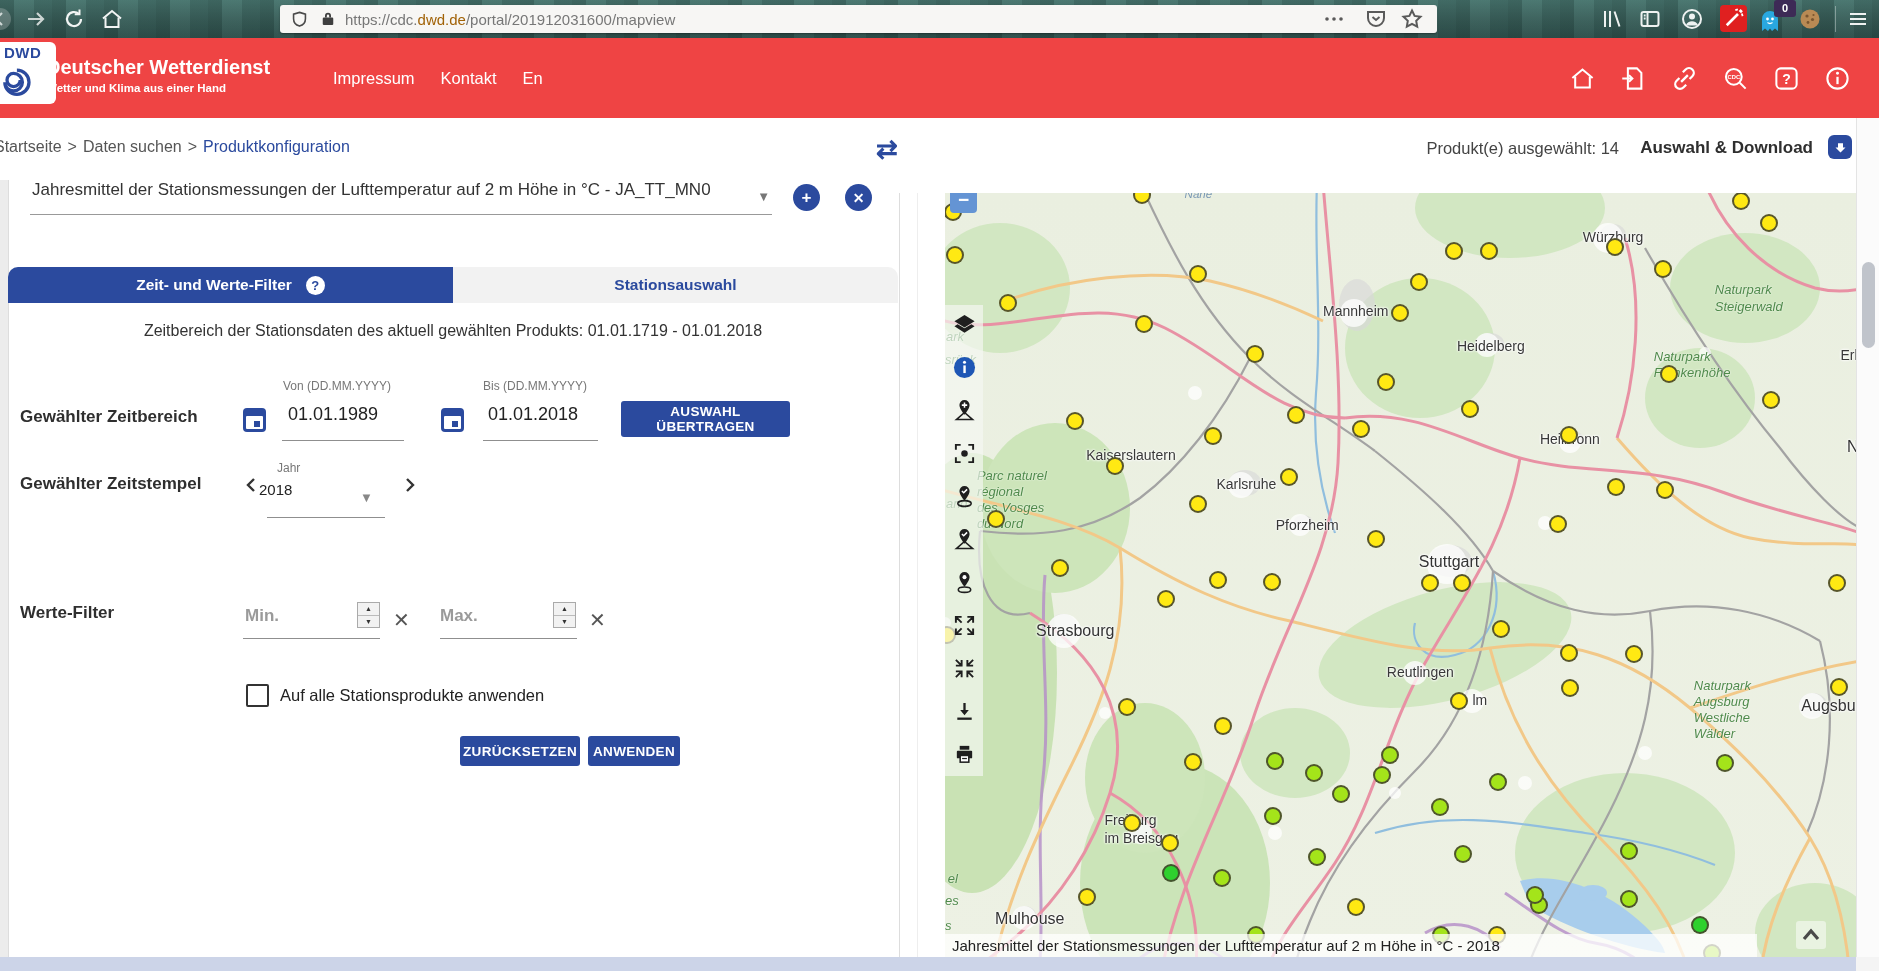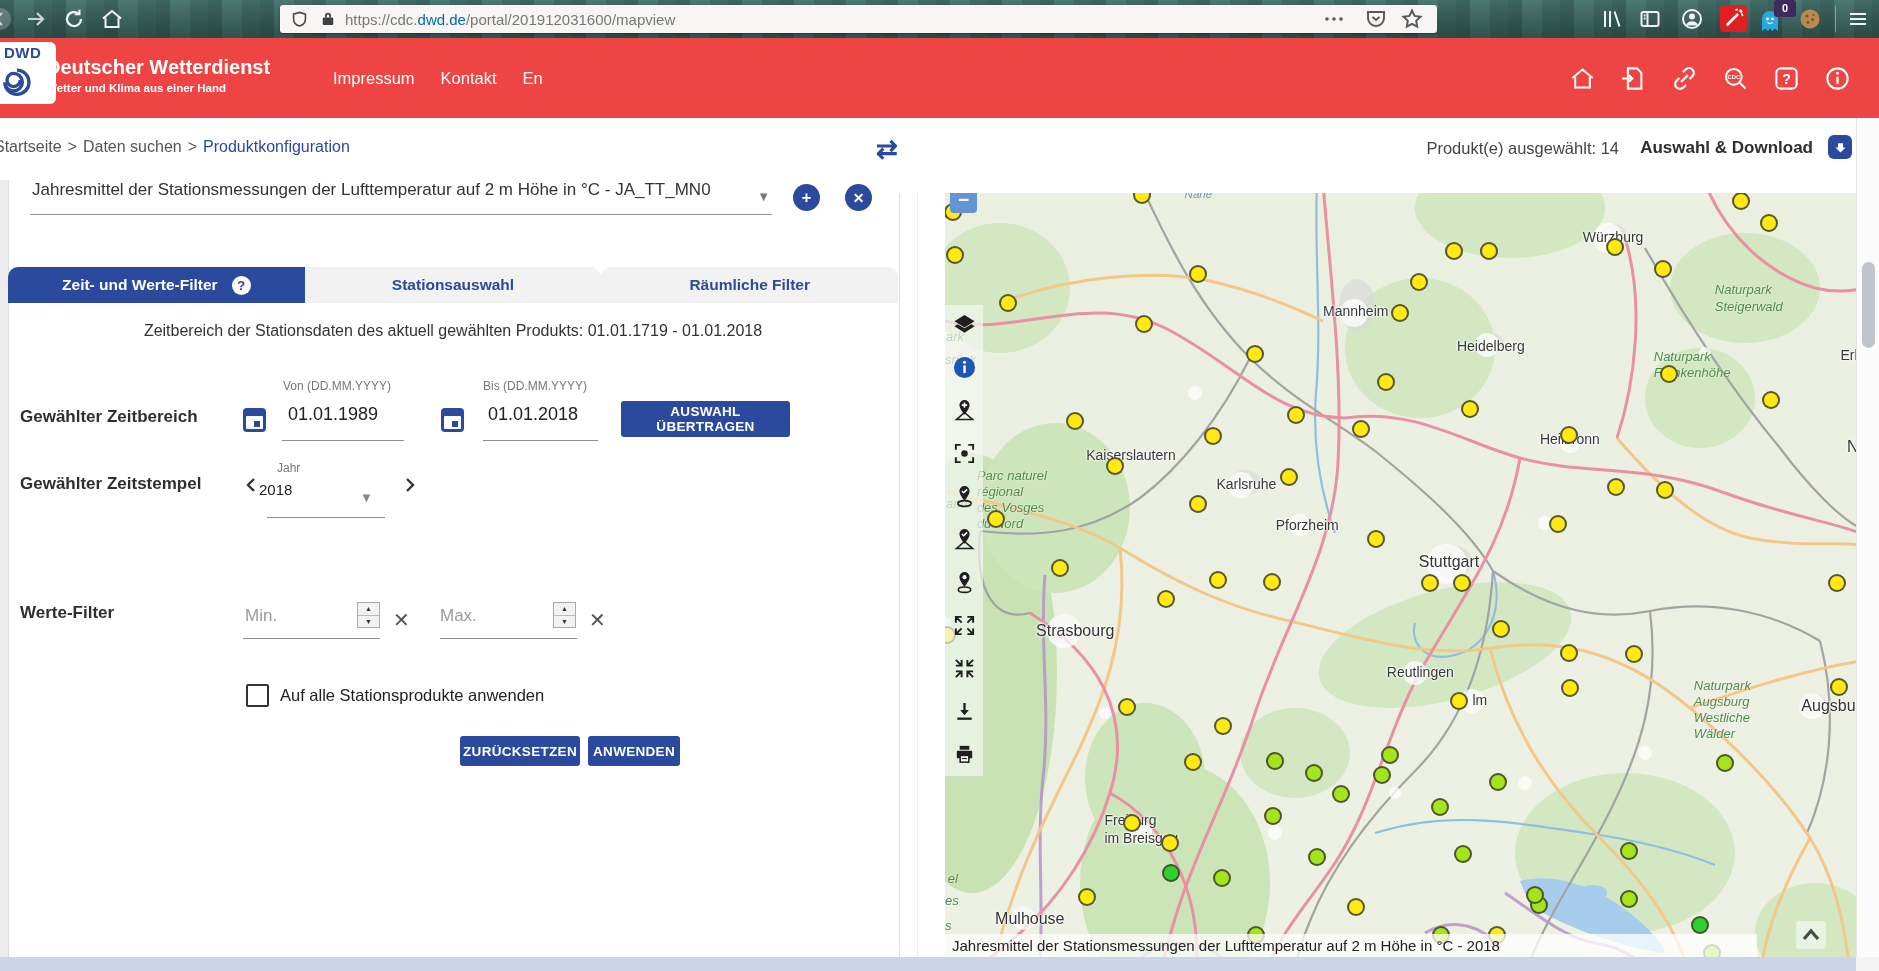--- a/index.html
+++ b/index.html
@@ -9,21 +9,21 @@
 
   
   #browser-bar{position:absolute;left:0;top:0;width:100%;height:38px;
     background:linear-gradient(180deg,#4d7a74 0%,#3c605c 55%,#2f4f4c 100%);}
   #browser-bar .trees{position:absolute;inset:0;opacity:.5;
     background:repeating-linear-gradient(90deg,rgba(20,45,40,.55) 0 14px,rgba(70,110,100,.25) 14px 34px,rgba(30,60,55,.5) 34px 52px);}
   .bicon{position:absolute;top:7px;width:24px;height:24px;display:flex;align-items:center;justify-content:center;}
   #url-bar{position:absolute;left:280px;top:5px;width:1157px;height:28px;background:#f7f6f4;border-radius:3px;
     display:flex;align-items:center;box-shadow:0 1px 2px rgba(0,0,0,.35);}
   #url-text{font-size:15px;color:#777;margin-left:8px;white-space:nowrap;}
-  #url-text .dom{color:#0369a1;}
+  #url-text .dom{color:#a16207;}
   #badge0{position:absolute;left:1774px;top:0;min-width:16px;height:17px;background:#3d2a56;color:#fff;
     font-size:11px;font-weight:bold;text-align:center;line-height:17px;border-radius:3px;padding:0 3px;z-index:3;}
 
   
   #dwd-header{position:absolute;left:0;top:38px;width:100%;height:80px;background:#ef4444;}
   #dwd-logo{position:absolute;left:-8px;top:4px;width:64px;height:62px;background:#fff;border-radius:6px;
     overflow:hidden;}
   #dwd-logo .lg-text{position:absolute;left:12px;top:2px;color:#2b4a9e;font-weight:bold;font-size:15px;letter-spacing:.5px;}
   #dwd-title{position:absolute;left:46px;top:18px;color:#fff;font-weight:bold;font-size:20px;}
   #dwd-subtitle{position:absolute;left:46px;top:44px;color:#fff;font-weight:bold;font-size:11.5px;}
@@ -80,21 +80,21 @@
     letter-spacing:.3px;border:none;border-radius:3px;display:flex;align-items:center;justify-content:center;
     font-family:"Liberation Sans",sans-serif;cursor:pointer;}
   .chev{position:absolute;width:16px;height:16px;}
   .chev svg{width:100%;height:100%;}
   .caret{position:absolute;color:#888;font-size:13px;}
   .spinner{position:absolute;width:21px;height:24px;border:1px solid #aaa;background:#f2f2f2;
     display:flex;flex-direction:column;}
   .spinner span{flex:1;font-size:7px;line-height:11px;text-align:center;color:#333;border-bottom:1px solid #bbb;}
   .spinner span:last-child{border-bottom:none;}
   .xclear{position:absolute;font-size:20px;color:#555;}
-  .placeholder{color:#9a9a9a;}
+  .placeholder{color:#9a9a9a;font-weight:bold;}
   #chkbox{position:absolute;left:246px;top:684px;width:19px;height:19px;border:2px solid #333;border-radius:2px;background:#fff;}
   #chk-label{position:absolute;left:280px;top:686px;font-size:16.5px;color:#222;}
 
   
   #map{position:absolute;left:945px;top:193px;width:911px;height:778px;overflow:hidden;
     background:linear-gradient(180deg,#eaefe0,#edf1e4);}
   #map-svg{position:absolute;inset:0;}
   .map-label{position:absolute;white-space:pre-line;line-height:1.25;}
   .map-label.city{font-size:14px;color:#383838;text-shadow:0 0 3px #fff,0 0 3px #fff,0 0 2px #fff;}
   .map-label.city-lg{font-size:16px;color:#333;text-shadow:0 0 3px #fff,0 0 3px #fff,0 0 2px #fff;}
@@ -316,24 +316,20 @@
   <div class="pcircle" id="prod-add">+</div>
   <div class="pcircle" id="prod-close">✕</div>
 
   <div id="tabs">
       <div class="tab active">
         <span>Zeit- und Werte-Filter</span>
         <span class="tab-help">?</span>
       </div>
       <div class="tab">
         <span>Stationsauswahl</span>
-      </div>
-      <div class="tab">
-        <span>Räumliche Filter</span>
-        <span class="notch"></span>
       </div>
     </div>
   <div id="range-info">Zeitbereich der Stationsdaten des aktuell gewählten Produkts: 01.01.1719 - 01.01.2018</div>
 
   <div class="frm-label" style="top:407px">Gewählter Zeitbereich</div>
   <div class="cal-icon" style="left:243px;top:408px">
       <i></i>
       <b></b>
     </div>
   <div class="small-label" style="left:283px;top:379px">Von (DD.MM.YYYY)</div>

